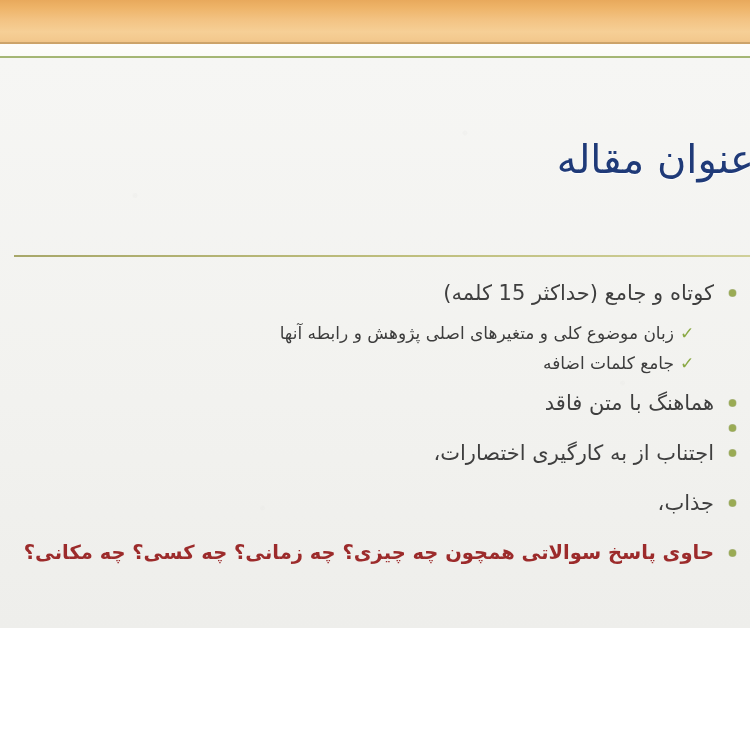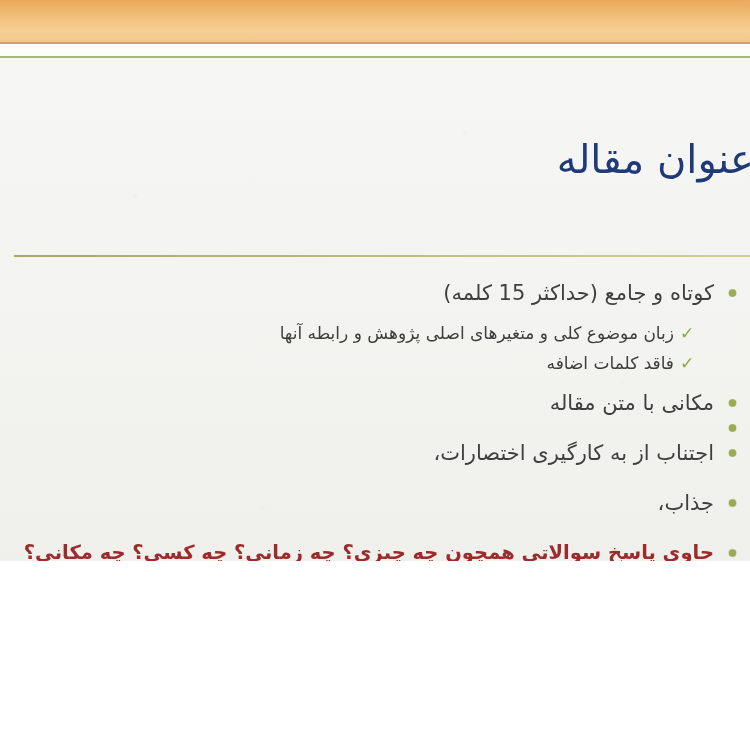--- a/index.html
+++ b/index.html
@@ -10,21 +10,21 @@
     width: 750px;
     height: 750px;
     overflow: hidden;
     background: #ffffff;
     font-family: "DejaVu Sans", sans-serif;
   }
 
   #slide {
     position: relative;
     width: 750px;
-    height: 561px;
+    height: 628px;
     overflow: hidden;
     background: #f5f5f3;
     text-decoration: underline;
   }
 
   
   .band-top-wood {
     position: absolute;
     left: 0; top: 0;
     width: 750px; height: 44px;
@@ -210,22 +210,22 @@
   <div class="rule-top-green"></div>
 
   <div id="title">عنوان مقاله</div>
 
   <div id="title-rule"></div>
 
   <div id="body">
 
   <div class="item lvl1"><span class="marker"></span><span>کوتاه  و جامع (حداکثر 15 کلمه)</span></div>
       <div class="item lvl2"><span class="marker">✓</span><span>زبان موضوع کلی و متغیرهای اصلی پژوهش و رابطه آنها</span></div>
-      <div class="item lvl2"><span class="marker">✓</span><span>فاقد کلمات اضافه</span></div>
-      <div class="item lvl1"><span class="marker"></span><span>مکانی با متن مقاله</span></div>
+      <div class="item lvl2"><span class="marker">✓</span><span>جامع کلمات اضافه</span></div>
+      <div class="item lvl1"><span class="marker"></span><span>هماهنگ با متن فاقد</span></div>
       <div class="item lvl1"><span class="marker"></span></div>
       <div class="item lvl1"><span class="marker"></span><span>اجتناب از به کارگیری اختصارات،</span></div>
       <div class="item lvl1"><span class="marker"></span><span>جذاب،</span></div>
       <div class="item lvl1 accent overflow-left"><span class="marker"></span><span>حاوی پاسخ سوالاتی همچون چه چیزی؟ چه زمانی؟ چه کسی؟ چه مکانی؟</span></div>
     </div>
 
   <div class="rule-bottom-green"></div>
   <div class="band-bottom-white"></div>
   <div class="band-bottom-wood"></div>
 

